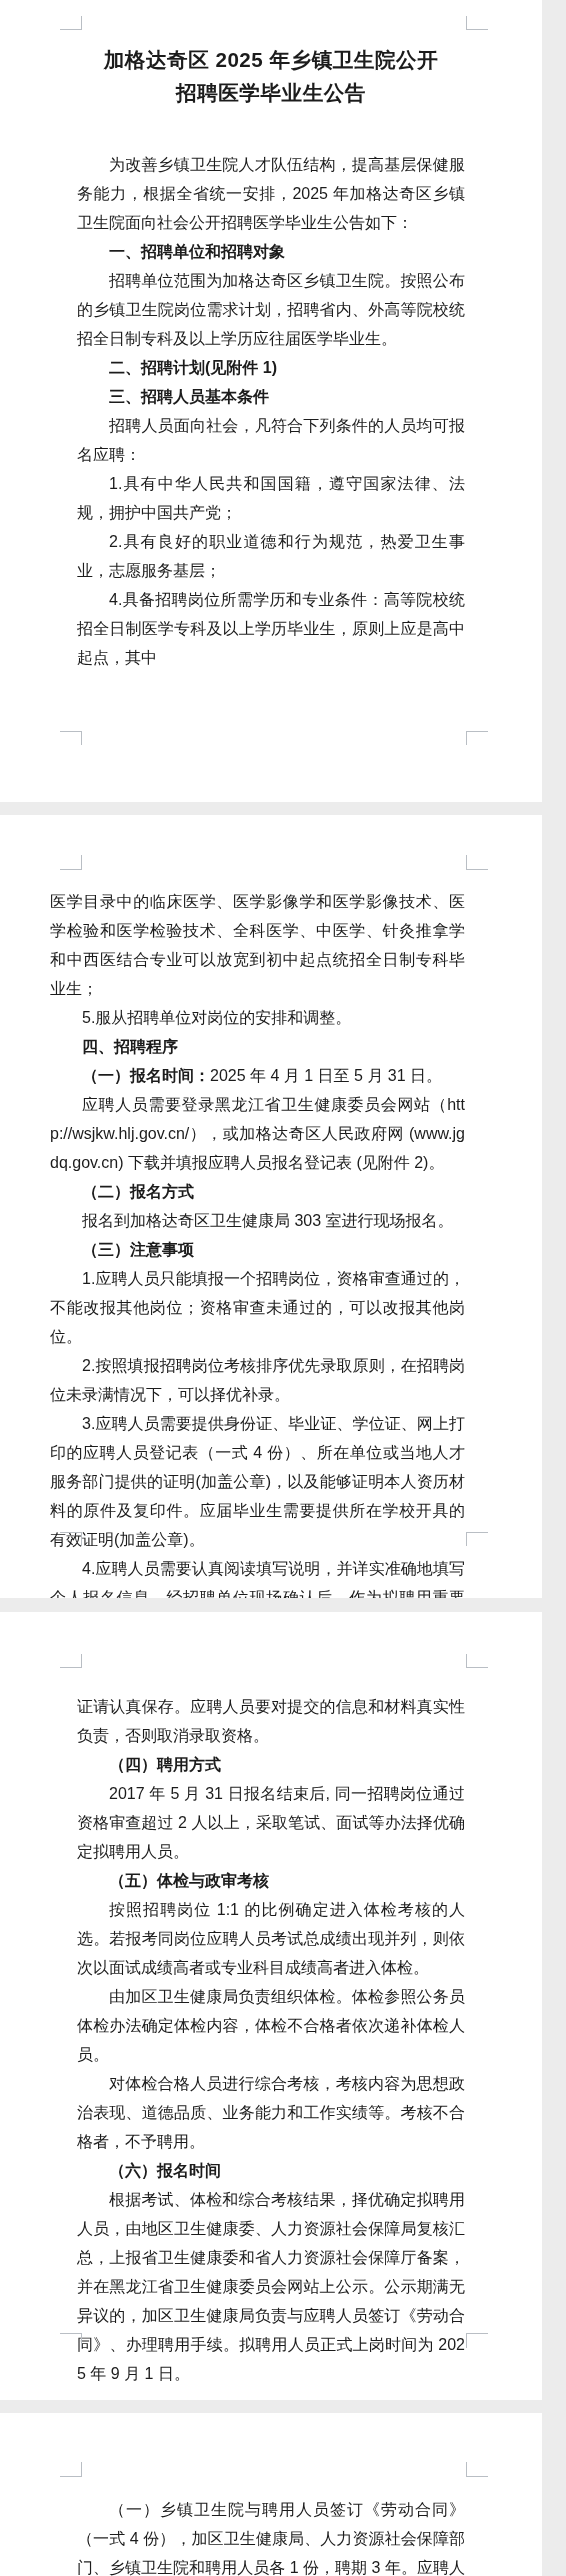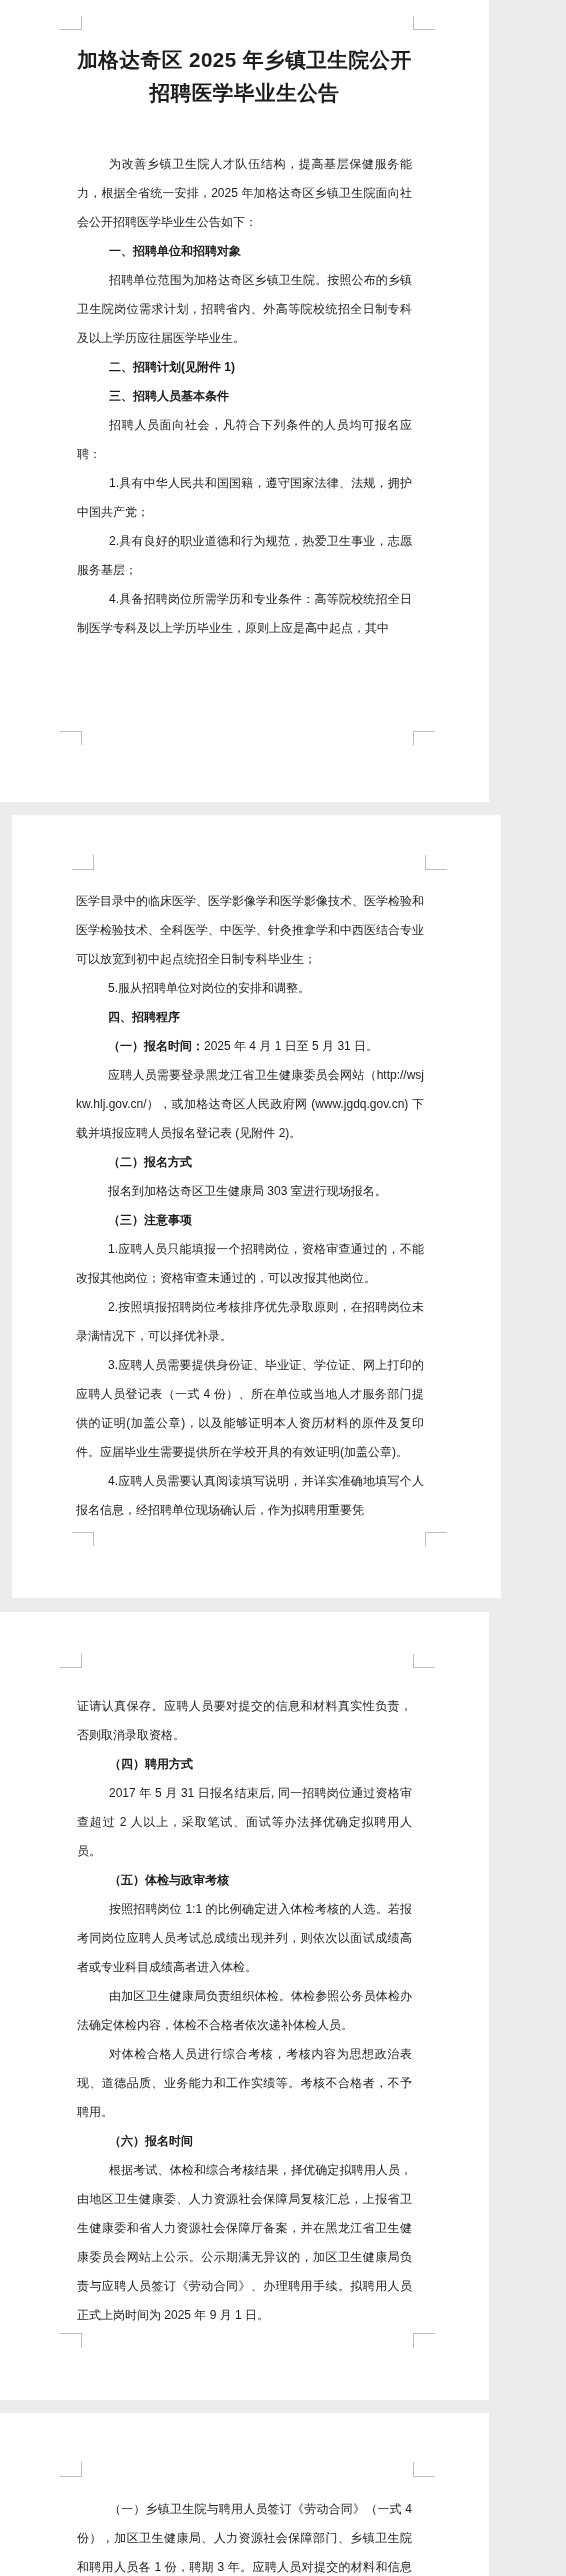--- a/index.html
+++ b/index.html
@@ -5,43 +5,43 @@
   html,body{margin:0;padding:0;}
   body{
     width:567px;
     background:#ececec;
     font-family:"Liberation Sans","DejaVu Sans",sans-serif;
     color:#1c1c1c;
   }
   .canvas{width:567px;}
   .page{
     position:relative;
-    width:489px;
+    width:542px;
     background:#ffffff;
     box-sizing:border-box;
     overflow:hidden;
   }
   .page-gap{width:567px;background:#ececec;}
   .gap-26{height:13.4px;}
   #page-1{height:802px;padding:43px 77px 0 77px;}
-  #page-2{height:783px;padding:72px 77px 0 64px;margin-left:12px;}
+  #page-2{height:783px;padding:72px 77px 0 50px;}
   #page-3{height:788px;padding:80px 77px 0 77px;}
   #page-4{height:646px;padding:82px 77px 0 77px;}
 
   .doc-title{
     font-size:20.6px;
     font-weight:bold;
     line-height:33px;
     text-align:center;
     letter-spacing:0.5px;
   }
   .title-wrap{margin-bottom:41px;}
   p.blk{
     margin:0;
-    font-size:12px;
+    font-size:16px;
     line-height:29px;
     text-align:justify;
     word-break:break-all;
   }
   p.indent{text-indent:32px;}
   p.h{font-weight:bold;}
   p.blk b{font-weight:bold;}
 
   
   .mark{

